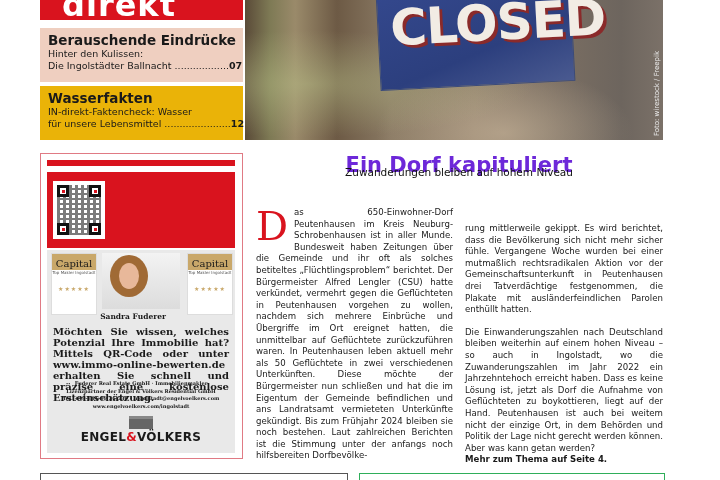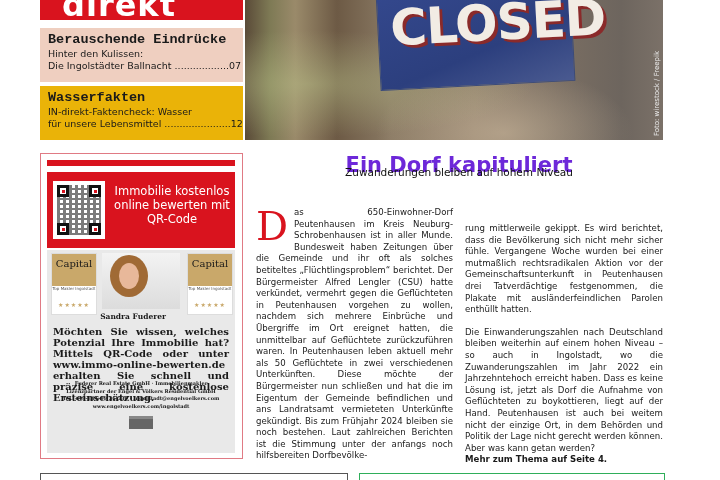--- a/index.html
+++ b/index.html
@@ -4,24 +4,24 @@
 <style>
   html,body{margin:0;padding:0;}
   body{width:720px;height:480px;overflow:hidden;background:#ffffff;position:relative;font-family:"DejaVu Sans",sans-serif;color:#1a1a1a;}
   .abs{position:absolute;}
   
   #mast{left:40px;top:0;width:203px;height:20px;background:#d9131e;overflow:hidden;text-decoration:underline;}
   #mast .logo{position:absolute;left:22px;top:-14px;font-family:"DejaVu Sans",sans-serif;font-weight:bold;font-size:32px;color:#fff;letter-spacing:1px;}
   .toc{left:40px;width:203px;padding:4px 8px 0 8px;box-sizing:border-box;}
   #toc1{top:28px;height:54px;background:#efcfc0;}
   #toc2{top:86px;height:54px;background:#eab308;}
-  .toc .h{font-weight:bold;font-size:13.5px;color:#1a1a1a;line-height:16px;white-space:nowrap;font-family:Liberation Mono, monospace;}
+  .toc .h{font-weight:bold;font-size:13.5px;color:#1a1a1a;line-height:16px;white-space:nowrap;}
   .toc .l{font-size:9.5px;line-height:12px;color:#1a1a1a;white-space:nowrap;}
   .toc .row{display:flex;justify-content:space-between;}
-  .toc .pg{font-weight:normal;}
+  .toc .pg{font-weight:bold;}
   
   #photo{left:245px;top:0;width:418px;height:140px;overflow:hidden;
     background:linear-gradient(90deg,#5a4a38 0%,#7e7a55 6%,#9a8a6a 12%,#6d5a45 22%,#8a7a64 35%,#8e7d6a 55%,#7a6e62 75%,#6d655e 90%,#7b7168 100%);}
   #photo .glow{position:absolute;left:0;top:0;width:100%;height:100%;
     background:radial-gradient(ellipse at 15% 60%,rgba(190,200,140,.45),transparent 45%),radial-gradient(ellipse at 62% 95%,rgba(220,200,170,.5),transparent 35%);}
   #sign{position:absolute;left:133px;top:-12px;width:193px;height:96px;background:linear-gradient(160deg,#34488d,#2c3f7e 60%,#4a5a90);transform:rotate(-3deg);border:1px solid #3a4a7a;}
   #sign .txt{position:absolute;left:12px;top:6px;font-family:"DejaVu Sans",sans-serif;font-weight:bold;font-size:50px;color:#f2ece4;letter-spacing:-1px;text-shadow:3px 3px 0 #8a2a2a;}
   #credit{position:absolute;right:2px;bottom:4px;writing-mode:vertical-rl;transform:rotate(180deg);font-size:7px;color:#eee;}
   
   #ad{left:40px;top:153px;width:203px;height:306px;border:1.5px solid #e07a84;box-sizing:border-box;background:#fff;}
@@ -31,21 +31,21 @@
   #ad .qr .q{position:absolute;left:4px;top:4px;width:44px;height:50px;
     background:
       repeating-linear-gradient(90deg,#111 0 3px,transparent 3px 6px),
       repeating-linear-gradient(0deg,#111 0 2px,#fff 2px 5px);
     opacity:.55;}
   #ad .qr .c{position:absolute;width:12px;height:12px;border:3px solid #111;background:#fff;box-sizing:border-box;}
   #ad .qr .c::after{content:"";position:absolute;left:2px;top:2px;width:3px;height:3px;background:#d9131e;}
   #ad .redtxt{position:absolute;left:64px;top:12px;width:122px;text-align:center;color:#fff;font-size:11.5px;line-height:14px;}
   #ad .grey{position:absolute;left:6px;top:96px;width:188px;height:203px;background:#e9e9e9;}
   .cap{position:absolute;top:3px;width:44px;height:60px;background:#fff;border:1px solid #ddd;}
-  .cap .gold{height:32px;background:#c9a86a;color:#1a1a1a;font-family:"DejaVu Serif",serif;font-size:10px;text-align:center;line-height:20px;}
+  .cap .gold{height:16px;background:#c9a86a;color:#1a1a1a;font-family:"DejaVu Serif",serif;font-size:10px;text-align:center;line-height:20px;}
   .cap .stars{font-size:6px;color:#c9a86a;text-align:center;margin-top:10px;letter-spacing:1px;}
   .cap .small{font-size:4px;color:#555;text-align:center;}
   .portrait{position:absolute;left:55px;top:3px;width:78px;height:56px;background:linear-gradient(180deg,#f3f3f3,#dcdcdc);overflow:hidden;}
   .portrait .hair{position:absolute;left:8px;top:2px;width:38px;height:42px;border-radius:50%;background:#a06a35;}
   .portrait .face{position:absolute;left:17px;top:10px;width:20px;height:26px;border-radius:50%;background:#e8b89a;}
   #ad .name{position:absolute;left:0;top:62px;width:172px;text-align:center;font-family:"DejaVu Serif",serif;font-weight:bold;font-size:7.5px;}
   #ad .body{position:absolute;left:6px;top:76px;width:176px;font-family:"DejaVu Serif",serif;font-weight:bold;font-size:10px;line-height:11px;text-align:justify;}
   #ad .imprint{position:absolute;left:0;top:130px;width:188px;text-align:center;font-family:"DejaVu Serif",serif;font-size:5px;line-height:7.5px;font-weight:bold;}
   #ad .house{position:absolute;left:82px;top:166px;width:24px;height:10px;background:#666;border-top:3px solid #888;}
   #ad .ev{position:absolute;left:0;top:180px;width:188px;text-align:center;font-size:12px;font-weight:bold;color:#1a1a1a;letter-spacing:.3px;}
@@ -99,21 +99,20 @@
 <div id="ad" class="abs">
   <div class="topbar"></div>
   <div class="red">
     <div class="qr">
       <div class="q"></div>
       <div class="c" style="left:4px;top:4px;"></div>
       <div class="c" style="left:36px;top:4px;"></div>
       <div class="c" style="left:4px;top:42px;"></div>
       <div class="c" style="left:36px;top:42px;"></div>
     </div>
-    <div class="redtxt">Immobilie kostenlos online bewerten mit QR-Code</div>
   </div>
   <div class="grey">
     <div class="cap" style="left:4px;">
       <div class="gold">Capital</div>
       <div class="small">Top Makler Ingolstadt</div>
       <div class="stars">★★★★★</div>
     </div>
     <div class="portrait">
       <div class="hair"></div>
         <div class="face"></div>
@@ -125,20 +124,21 @@
     </div>
     <div class="name">Sandra Fuderer</div>
     <div class="body">Möchten Sie wissen, welches Potenzial Ihre Immobilie hat? Mittels QR-Code oder unter www.immo-online-bewerten.de erhalten Sie schnell und präzise eine kostenlose Ersteinschätzung.</div>
     <div class="imprint">
       <div>Fuderer Real Estate GmbH · Immobilienmakler</div>
       <div>Lizenzpartner der Engel &amp; Völkers Residential GmbH</div>
       <div>Tel. +49-841-99 36 530 · Ingolstadt@engelvoelkers.com</div>
       <div>www.engelvoelkers.com/ingolstadt</div>
     </div>
     <div class="house"></div>
+    <div class="ev"><span>ENGEL</span><span class="amp">&amp;</span><span>VÖLKERS</span></div>
   </div>
 </div>
 
 <div id="headline" class="abs">Ein Dorf kapituliert</div>
 <div id="subline" class="abs">Zuwanderungen bleiben auf hohem Niveau</div>
 
 <div id="col1" class="abs col">
   <span id="dropcap">D</span><span>as 650-Einwohner-Dorf Peutenhausen im Kreis Neuburg-Schrobenhausen ist in aller Munde. Bundesweit haben Zeitungen über die Gemeinde und ihr oft als solches betiteltes „Flüchtlingsproblem“ berichtet. Der Bürgermeister Alfred Lengler (CSU) hatte verkündet, vermehrt gegen die Geflüchteten in Peutenhausen vorgehen zu wollen, nachdem sich mehrere Einbrüche und Übergriffe im Ort ereignet hatten, die unmittelbar auf Geflüchtete zurückzuführen waren. In Peutenhausen leben aktuell mehr als 50 Geflüchtete in zwei verschiedenen Unterkünften. Diese möchte der Bürgermeister nun schließen und hat die im Eigentum der Gemeinde befindlichen und ans Landratsamt vermieteten Unterkünfte gekündigt. Bis zum Frühjahr 2024 bleiben sie noch bestehen. Laut zahlreichen Berichten ist die Stimmung unter der anfangs noch hilfsbereiten Dorfbevölke-</span>
 </div>
 

